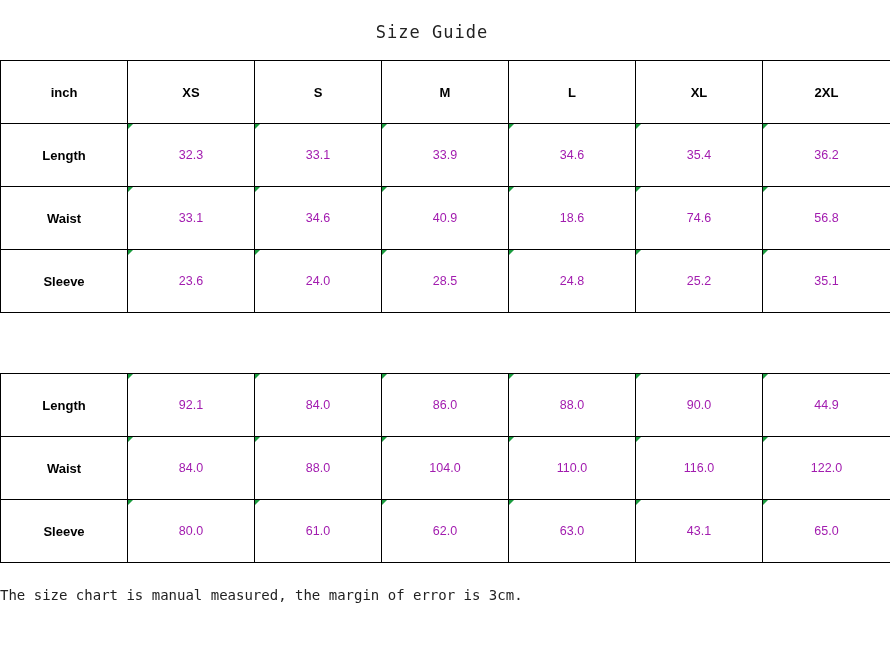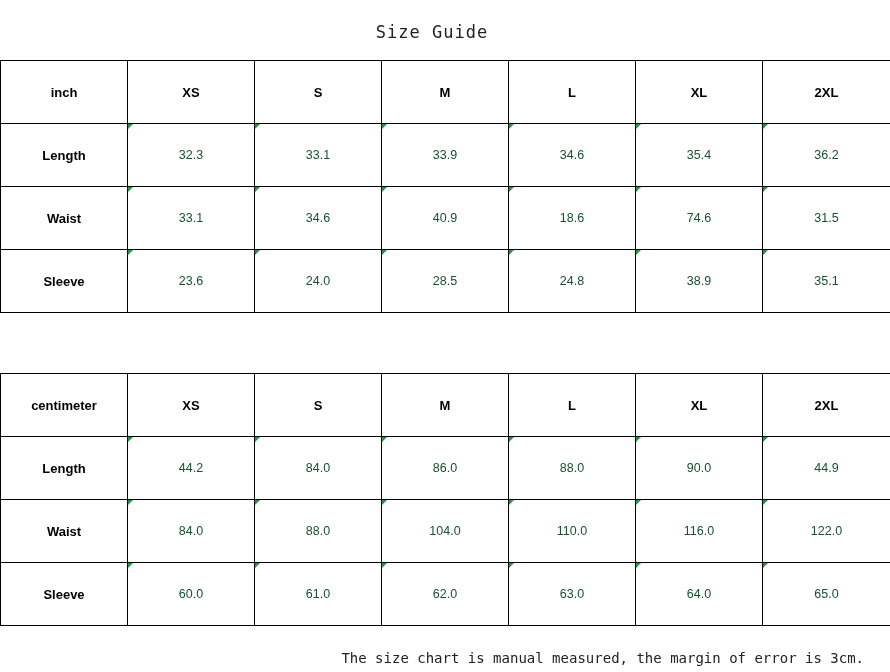--- a/index.html
+++ b/index.html
@@ -46,21 +46,21 @@
     position: relative;
     background: #ffffff;
   }
   table.size-table td.unit-cell,
   table.size-table td.row-header {
     font-weight: bold;
     font-size: 13px;
   }
   table.size-table td.value-cell {
     font-weight: normal;
-    color: #14532d;
+    color: #a21caf;
   }
   
   col.c0 { width: 127px; }
   col.c1 { width: 127px; }
   col.c2 { width: 127px; }
   col.c3 { width: 127px; }
   col.c4 { width: 127px; }
   col.c5 { width: 127px; }
   col.c6 { width: 128px; }
 
@@ -74,21 +74,21 @@
     height: 0;
     border-top: 5px solid #1a9c3e;
     border-right: 5px solid transparent;
   }
   .spacer {
     height: 60px;
     width: 890px;
     background: #ffffff;
   }
   .footer-note {
-    text-align: right;
+    text-align: left;
     font-family: "DejaVu Sans Mono", monospace;
     font-size: 14px;
     color: #222222;
     padding-top: 24px;
   }
 </style>
 </head>
 <body>
 
 <div class="page">
@@ -124,81 +124,72 @@
         <td class="value-cell mark">35.4</td>
         <td class="value-cell mark">36.2</td>
       </tr>
       <tr>
         <td class="row-header">Waist</td>
         <td class="value-cell mark">33.1</td>
         <td class="value-cell mark">34.6</td>
         <td class="value-cell mark">40.9</td>
         <td class="value-cell mark">18.6</td>
         <td class="value-cell mark">74.6</td>
-        <td class="value-cell mark">31.5</td>
+        <td class="value-cell mark">56.8</td>
       </tr>
       <tr>
         <td class="row-header">Sleeve</td>
         <td class="value-cell mark">23.6</td>
         <td class="value-cell mark">24.0</td>
         <td class="value-cell mark">28.5</td>
         <td class="value-cell mark">24.8</td>
-        <td class="value-cell mark">38.9</td>
+        <td class="value-cell mark">25.2</td>
         <td class="value-cell mark">35.1</td>
       </tr>
     </tbody>
   </table>
 
   <div class="spacer"></div>
 
   <table class="size-table">
     <colgroup>
       <col class="c0">
         <col class="c1">
         <col class="c2">
         <col class="c3">
         <col class="c4">
         <col class="c5">
         <col class="c6">
     </colgroup>
     <tbody>
       <tr>
-        <td class="unit-cell">centimeter</td>
-        <td class="unit-cell">XS</td>
-        <td class="unit-cell">S</td>
-        <td class="unit-cell">M</td>
-        <td class="unit-cell">L</td>
-        <td class="unit-cell">XL</td>
-        <td class="unit-cell">2XL</td>
-      </tr>
-      <tr>
         <td class="row-header">Length</td>
-        <td class="value-cell mark">44.2</td>
+        <td class="value-cell mark">92.1</td>
         <td class="value-cell mark">84.0</td>
         <td class="value-cell mark">86.0</td>
         <td class="value-cell mark">88.0</td>
         <td class="value-cell mark">90.0</td>
         <td class="value-cell mark">44.9</td>
       </tr>
       <tr>
         <td class="row-header">Waist</td>
         <td class="value-cell mark">84.0</td>
         <td class="value-cell mark">88.0</td>
         <td class="value-cell mark">104.0</td>
         <td class="value-cell mark">110.0</td>
         <td class="value-cell mark">116.0</td>
         <td class="value-cell mark">122.0</td>
       </tr>
       <tr>
         <td class="row-header">Sleeve</td>
-        <td class="value-cell mark">60.0</td>
+        <td class="value-cell mark">80.0</td>
         <td class="value-cell mark">61.0</td>
         <td class="value-cell mark">62.0</td>
         <td class="value-cell mark">63.0</td>
-        <td class="value-cell mark">64.0</td>
+        <td class="value-cell mark">43.1</td>
         <td class="value-cell mark">65.0</td>
       </tr>
     </tbody>
   </table>
 
   <div class="footer-note">The size chart is manual measured, the margin of error is 3cm.</div>
 
 </div>
 
 </body></html>

